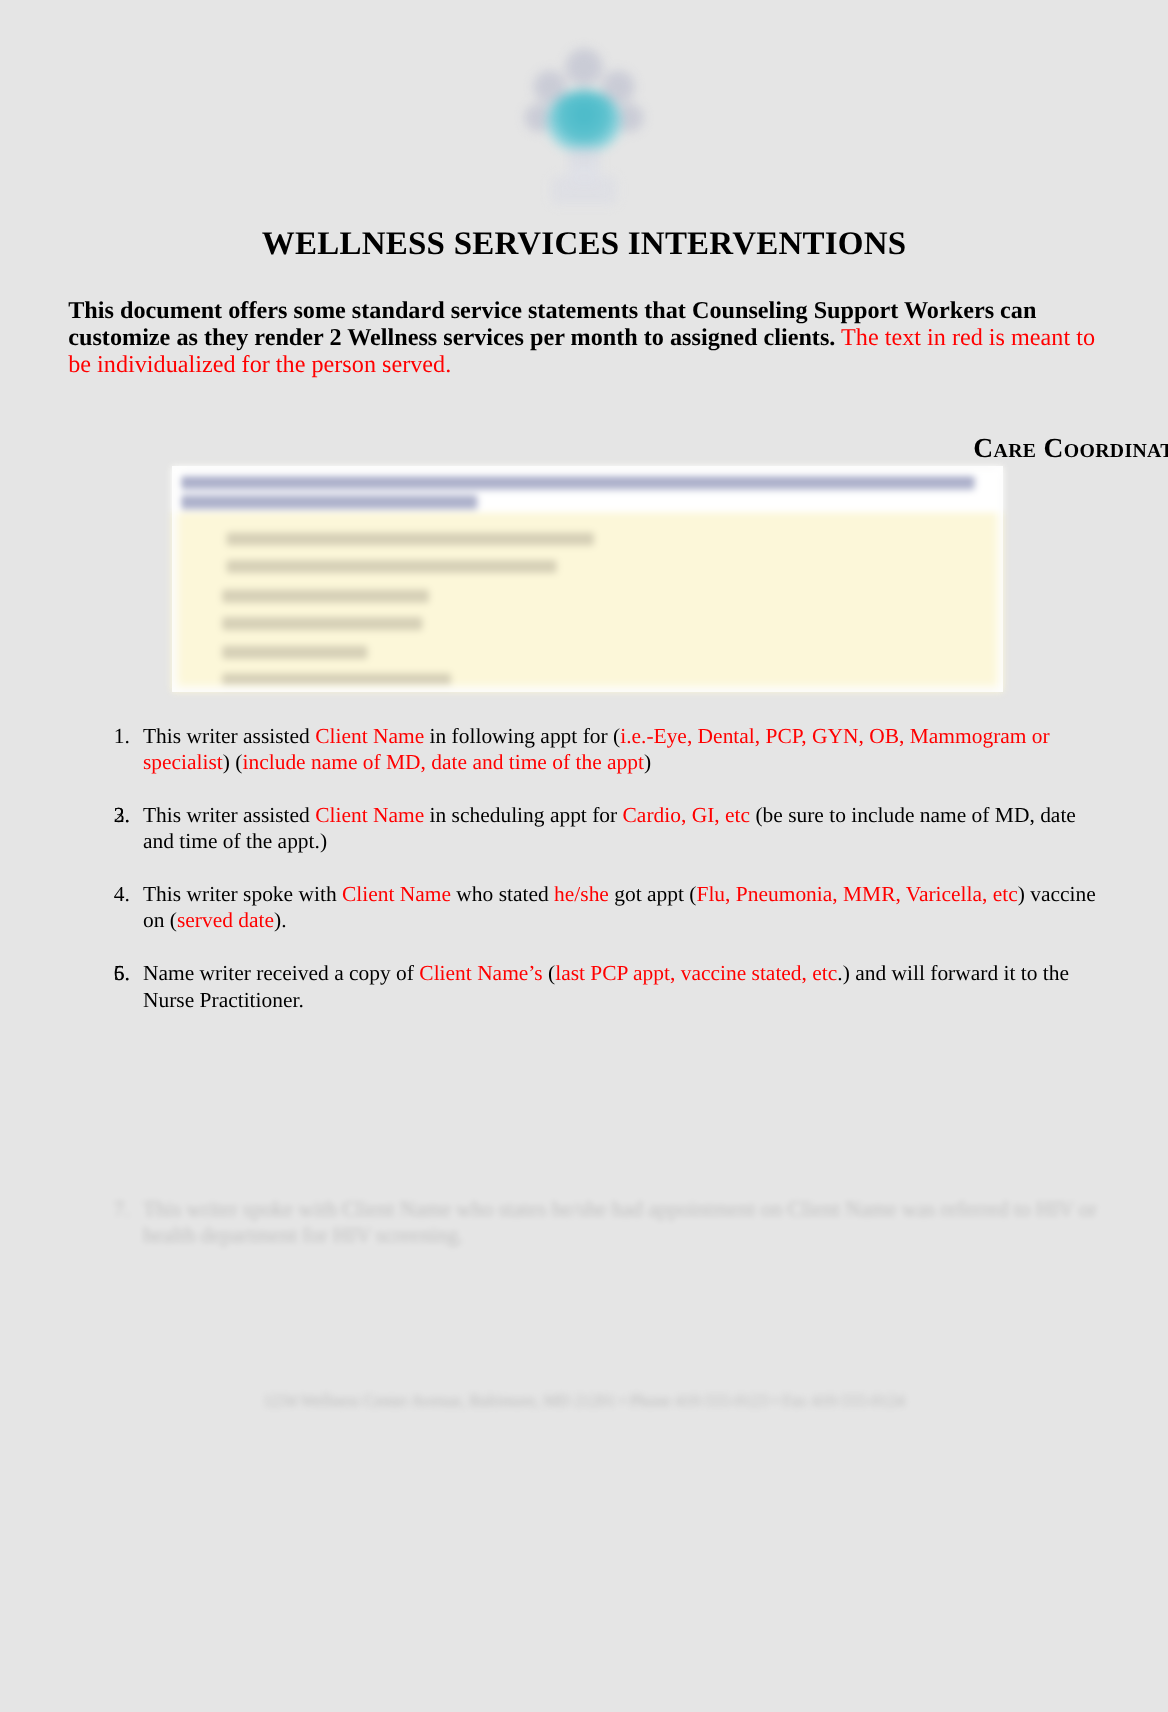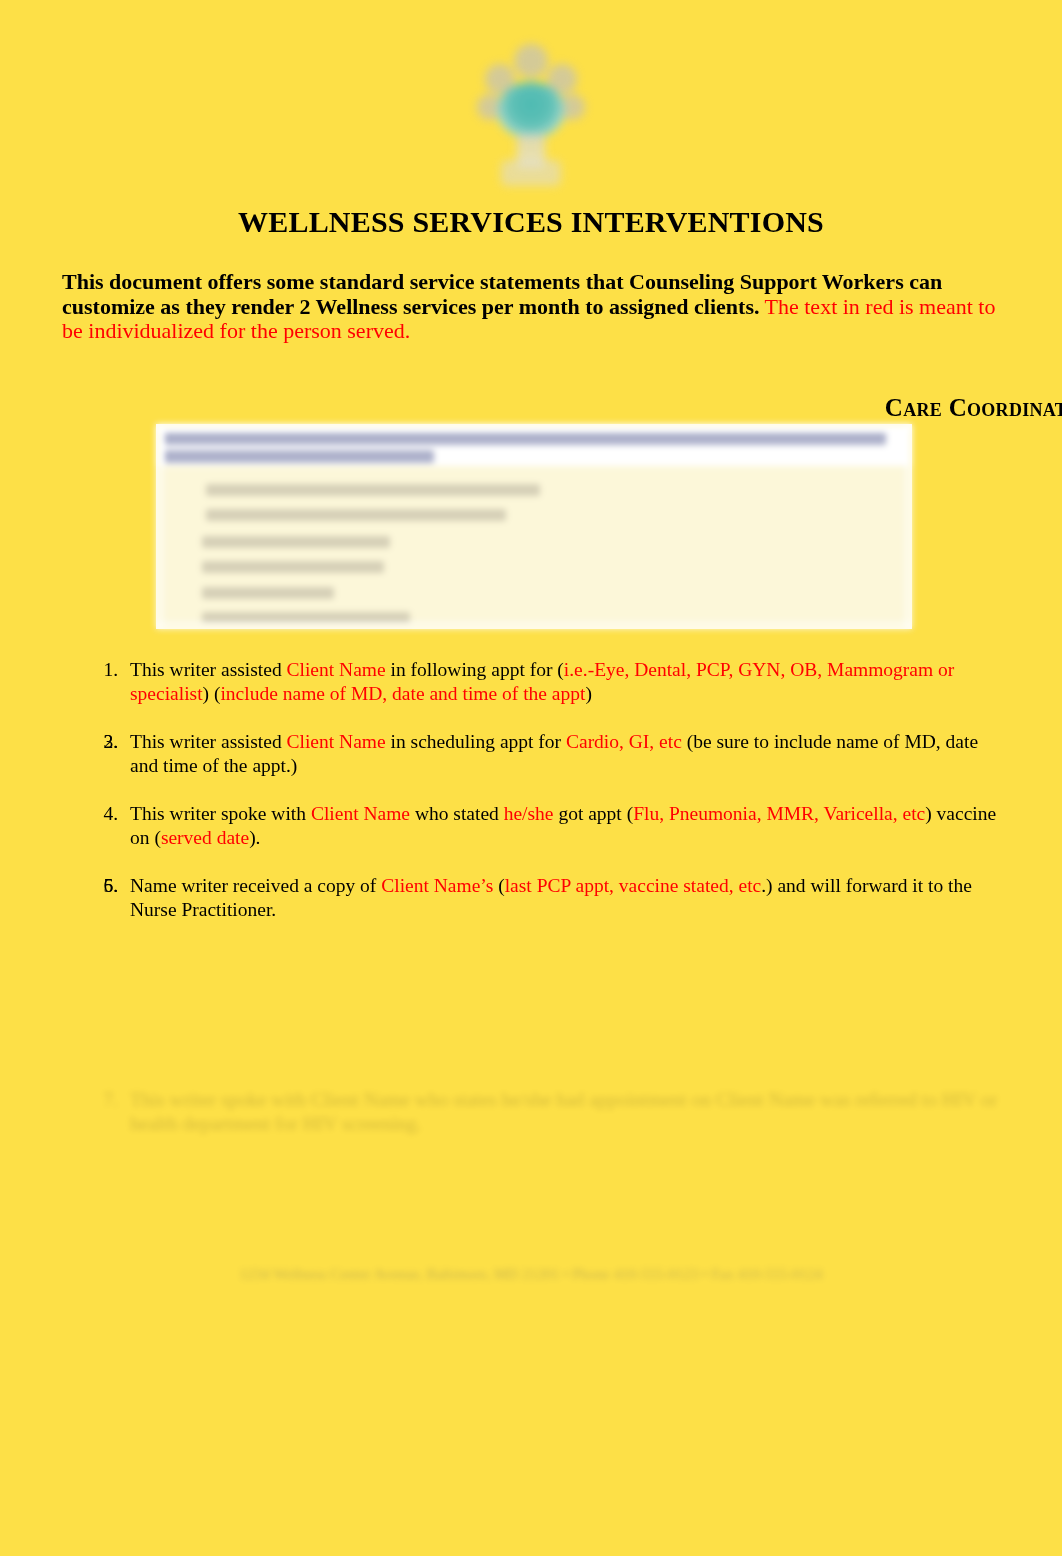--- a/index.html
+++ b/index.html
@@ -12,21 +12,21 @@
     height: 1556px;
     position: relative;
     font-family: "Liberation Serif", "DejaVu Serif", serif;
     color: #000000;
     overflow: hidden;
   }
 
   .page {
     position: absolute;
     inset: 0;
-    background: #fde047;
+    background: #e5e5e5;
   }
 
   
   .logo-wrap {
     position: absolute;
     top: 42px;
     left: 0;
     width: 1062px;
     display: flex;
     justify-content: center;

